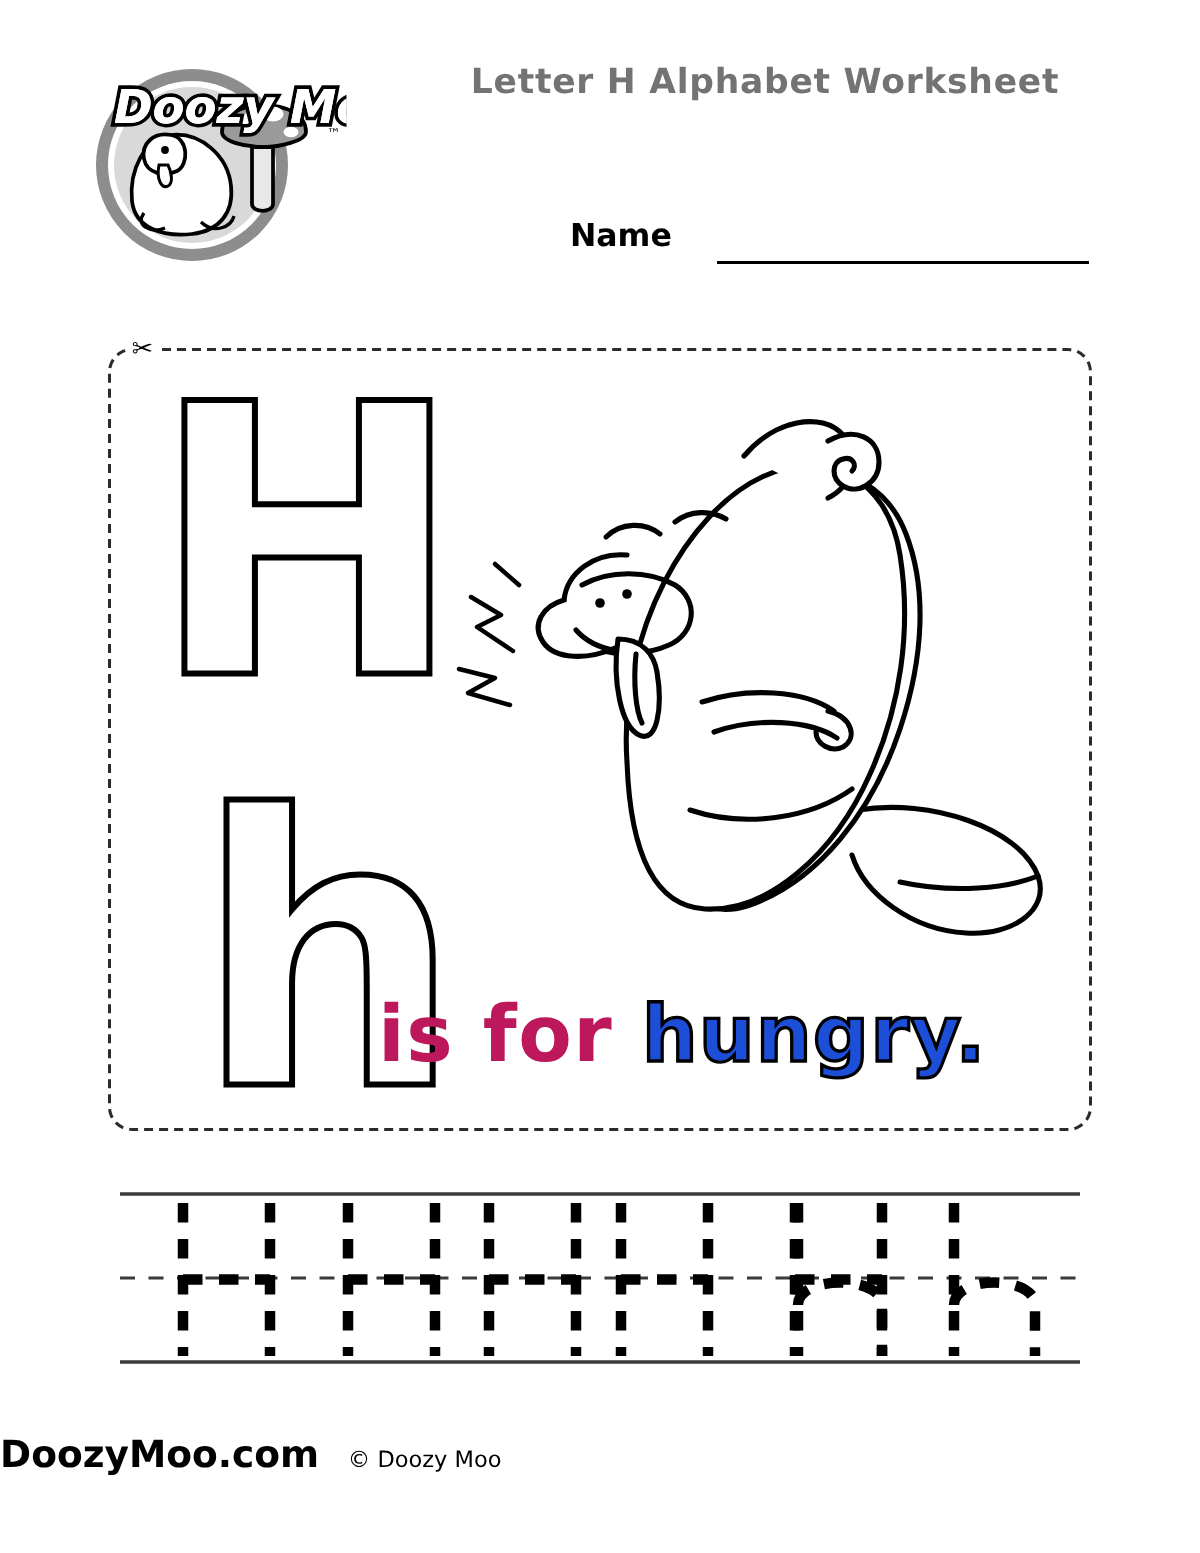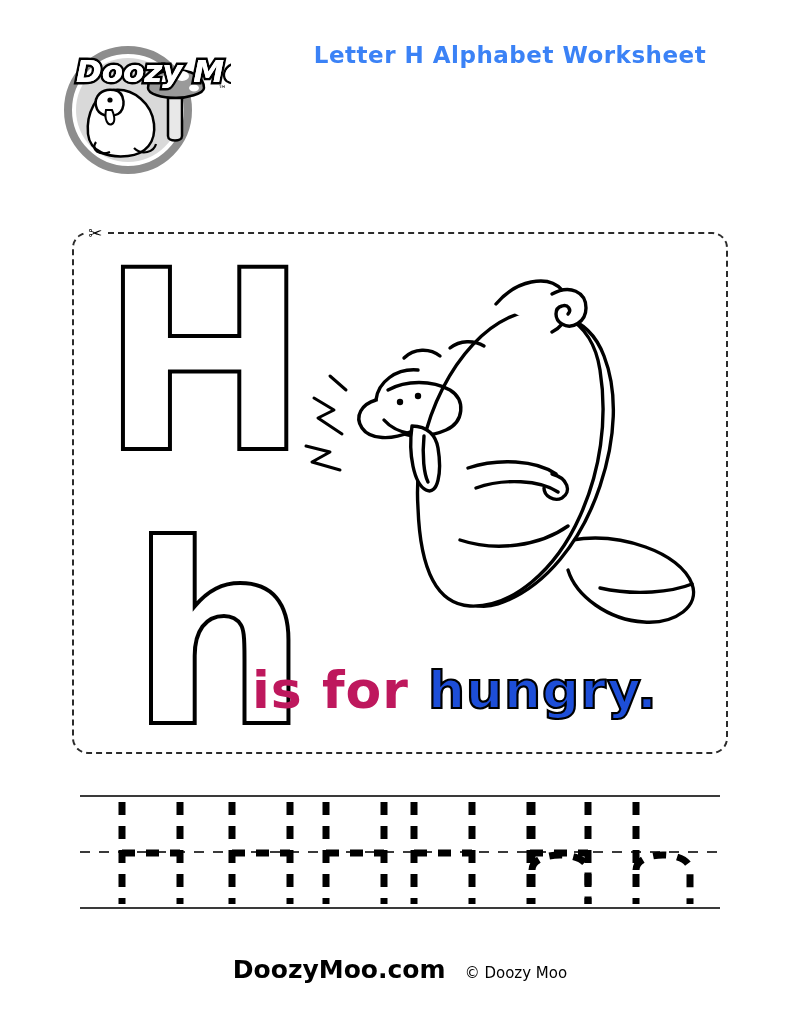--- a/index.html
+++ b/index.html
@@ -34,21 +34,21 @@
 
   #worksheet-title {
     position: absolute;
     left: 250px;
     top: 42px;
     width: 520px;
     font-family: "DejaVu Sans", sans-serif;
     font-weight: bold;
     font-size: 23px;
     letter-spacing: 0.5px;
-    color: #3b82f6;
+    color: #737373;
     text-align: center;
   }
 
   #name-row {
     position: absolute;
     left: 380px;
     top: 145px;
     width: 360px;
     height: 40px;
   }
@@ -147,21 +147,21 @@
     height: 135px;
   }
 
   
   #footer {
     position: absolute;
     left: 0;
     top: 955px;
     width: 800px;
     height: 60px;
-    text-align: center;
+    text-align: left;
   }
   #site-name {
     display: inline-block;
     font-family: "DejaVu Sans", sans-serif;
     font-weight: bold;
     font-size: 25px;
     vertical-align: middle;
   }
   #copyright {
     display: inline-block;
@@ -204,20 +204,24 @@
       <g>
         <text x="40" y="52" font-family="DejaVu Sans, sans-serif" font-size="31" font-weight="bold" font-style="italic" fill="#ffffff" stroke="#000000" stroke-width="5" paint-order="stroke">Doozy Moo</text>
         <text x="40" y="52" font-family="DejaVu Sans, sans-serif" font-size="31" font-weight="bold" font-style="italic" fill="#ffffff">Doozy Moo</text>
       </g>
       <text x="182" y="62" font-family="DejaVu Sans, sans-serif" font-size="9" fill="#000">™</text>
     </svg>
   </div>
 
   <div id="worksheet-title">Letter H Alphabet Worksheet</div>
 
+  <div id="name-row">
+    <span id="name-label">Name</span>
+    <div id="name-line"></div>
+  </div>
 </div>
 
 <div id="cut-panel"></div>
 <div id="scissors-icon">✂</div>
 
 <div id="letter-upper" class="outline-letter">H</div>
 <div id="letter-lower" class="outline-letter">h</div>
 
 <div id="illustration">
   <svg width="420" height="420" viewBox="0 0 420 420" xmlns="http://www.w3.org/2000/svg">

